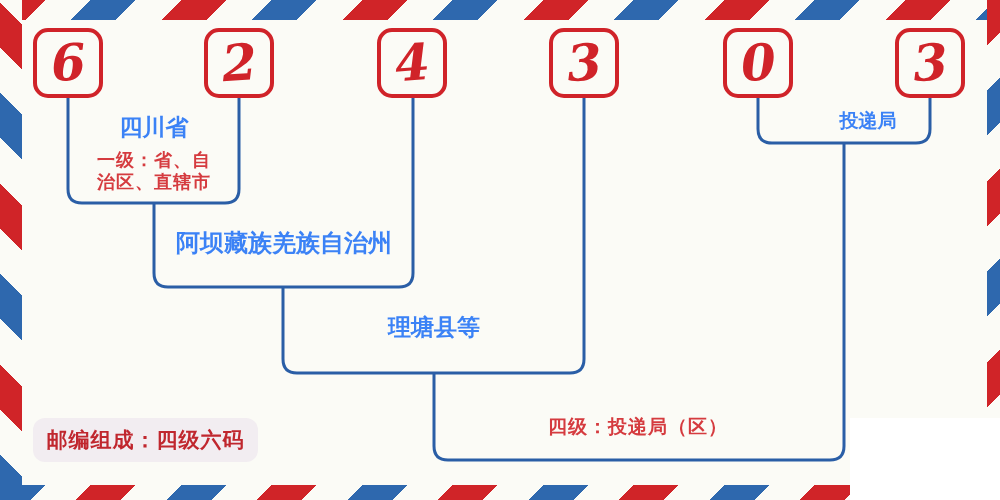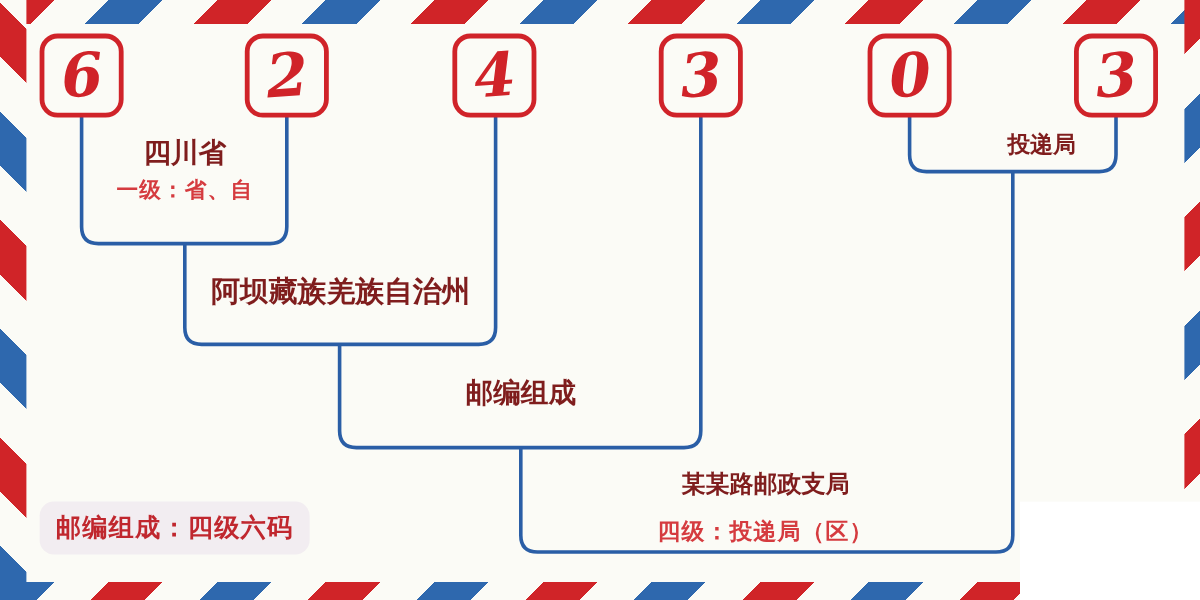--- a/index.html
+++ b/index.html
@@ -29,36 +29,36 @@
     display:flex; align-items:center; justify-content:center;
   }
   .digit {
     font-family:"DejaVu Serif", serif; font-style:italic; font-weight:bold;
     font-size:50px; line-height:1; color:#d02329; transform:rotate(-4deg);
   }
   .bx1{left:33px}.bx2{left:204px}.bx3{left:377px}.bx4{left:549px}.bx5{left:723px}.bx6{left:895px}
 
   .lvl { position:absolute; transform:translateX(-50%); text-align:center;
          white-space:nowrap; z-index:5; }
-  .lvl-name { color:#7f1d1d; font-family:Liberation Sans, sans-serif;
+  .lvl-name { color:#3b82f6; font-family:Liberation Sans, sans-serif;
               font-weight:bold; }
-  .lvl-desc { color:#d53b3f; font-family:Liberation Mono, monospace; font-weight:bold;
+  .lvl-desc { color:#d53b3f; font-family:Liberation Serif, serif; font-weight:bold;
               letter-spacing:1px; }
   .g1 { left:154px; top:112px; }
   .g1 .lvl-name { font-size:23px; }
   .g1 .lvl-desc { font-size:18px; line-height:22px; margin-top:6px; }
   .g2 { left:284px; top:227px; }
   .g2 .lvl-name { font-size:24px; }
   .g2 .lvl-desc { font-size:18px; margin-top:12px; }
   .g3 { left:434px; top:312px; }
   .g3 .lvl-name { font-size:23px; }
   .g3 .lvl-desc { font-size:19px; margin-top:7px; }
   .g4 { left:638px; top:390px; }
   .g4 .lvl-name { font-size:20px; }
-  .g4 .lvl-desc { font-size:19px; margin-top:13px; }
+  .g4 .lvl-desc { font-size:19px; margin-top:24px; }
   .g5 { left:868px; top:108px; }
   .g5 .lvl-name { font-size:19px; }
 
   .badge {
     position:absolute; left:33px; top:418px; width:225px; height:44px;
     background:#f2edf1; border-radius:12px; z-index:5;
     display:flex; align-items:center; justify-content:center;
   }
   .badge span {
     color:#c0272e; font-family:"Liberation Serif","DejaVu Serif",serif;
@@ -100,33 +100,33 @@
     <span class="digit">0</span>
   </div>
   <div class="digit-box bx6">
     <span class="digit">3</span>
   </div>
 
   <div class="lvl g1">
     <div class="lvl-name">四川省</div>
     <div class="lvl-desc">
       <div>一级：省、自</div>
+      <div>治区、直辖市</div>
     </div>
   </div>
 
   <div class="lvl g2">
     <div class="lvl-name">阿坝藏族羌族自治州</div>
   </div>
 
   <div class="lvl g3">
-    <div class="lvl-name">邮编组成</div>
+    <div class="lvl-name">理塘县等</div>
   </div>
 
   <div class="lvl g4">
-    <div class="lvl-name">某某路邮政支局</div>
     <div class="lvl-desc">四级：投递局（区）</div>
   </div>
 
   <div class="lvl g5">
     <div class="lvl-name">投递局</div>
   </div>
 
   <div class="badge">
     <span>邮编组成：四级六码</span>
   </div>

